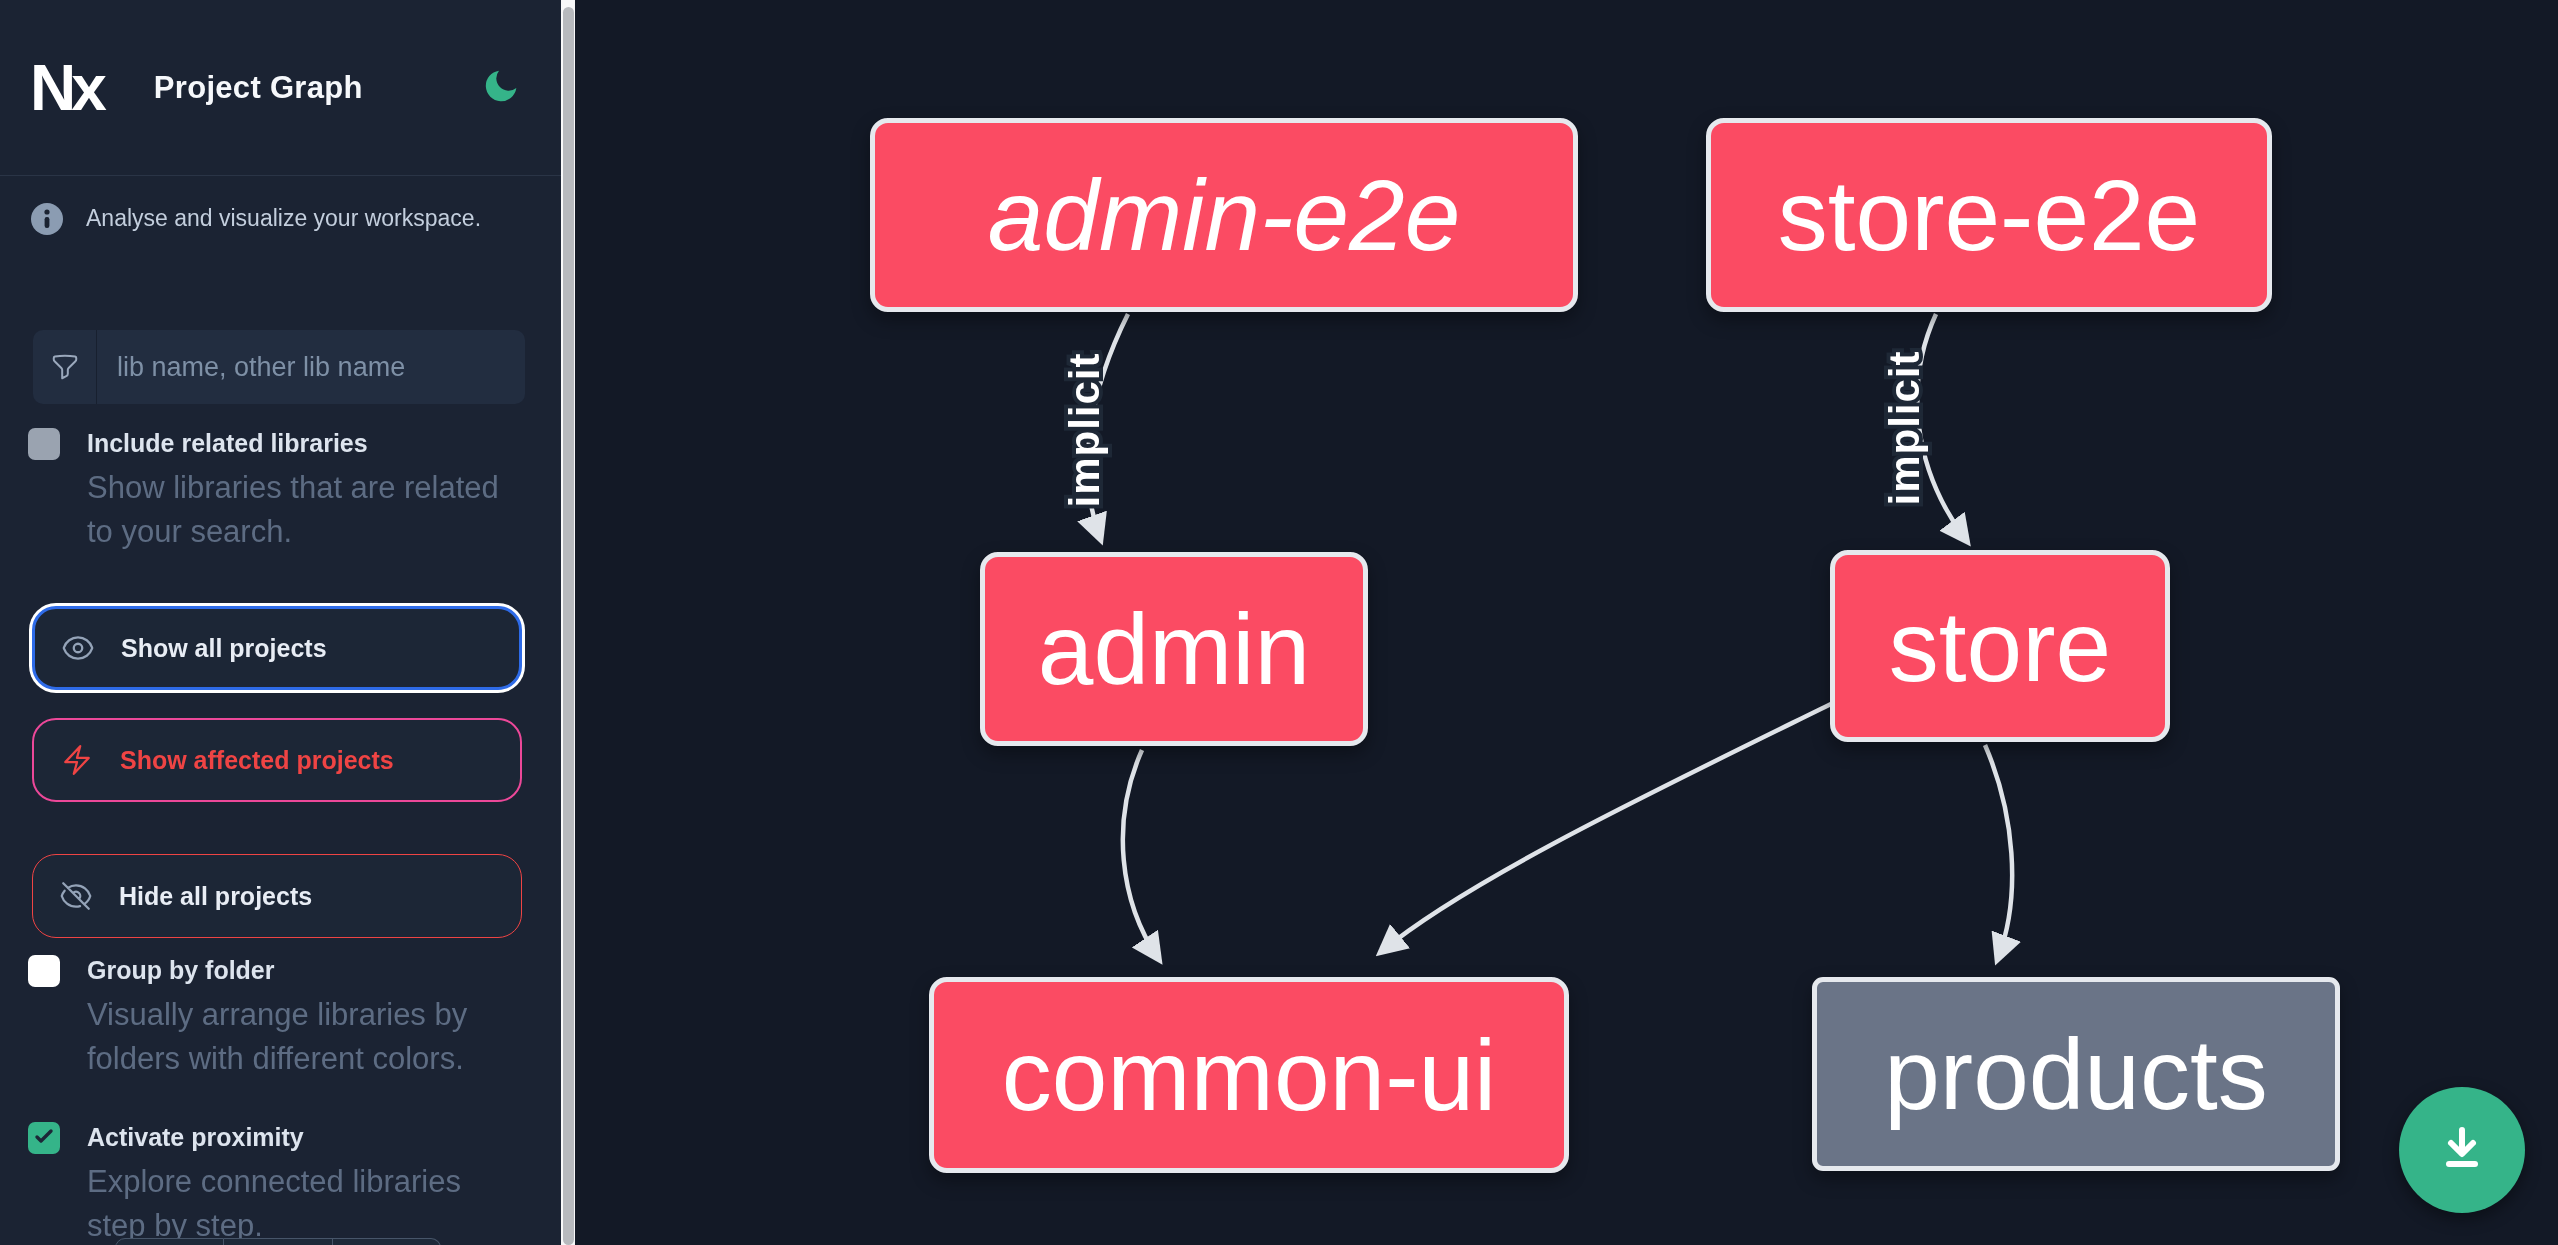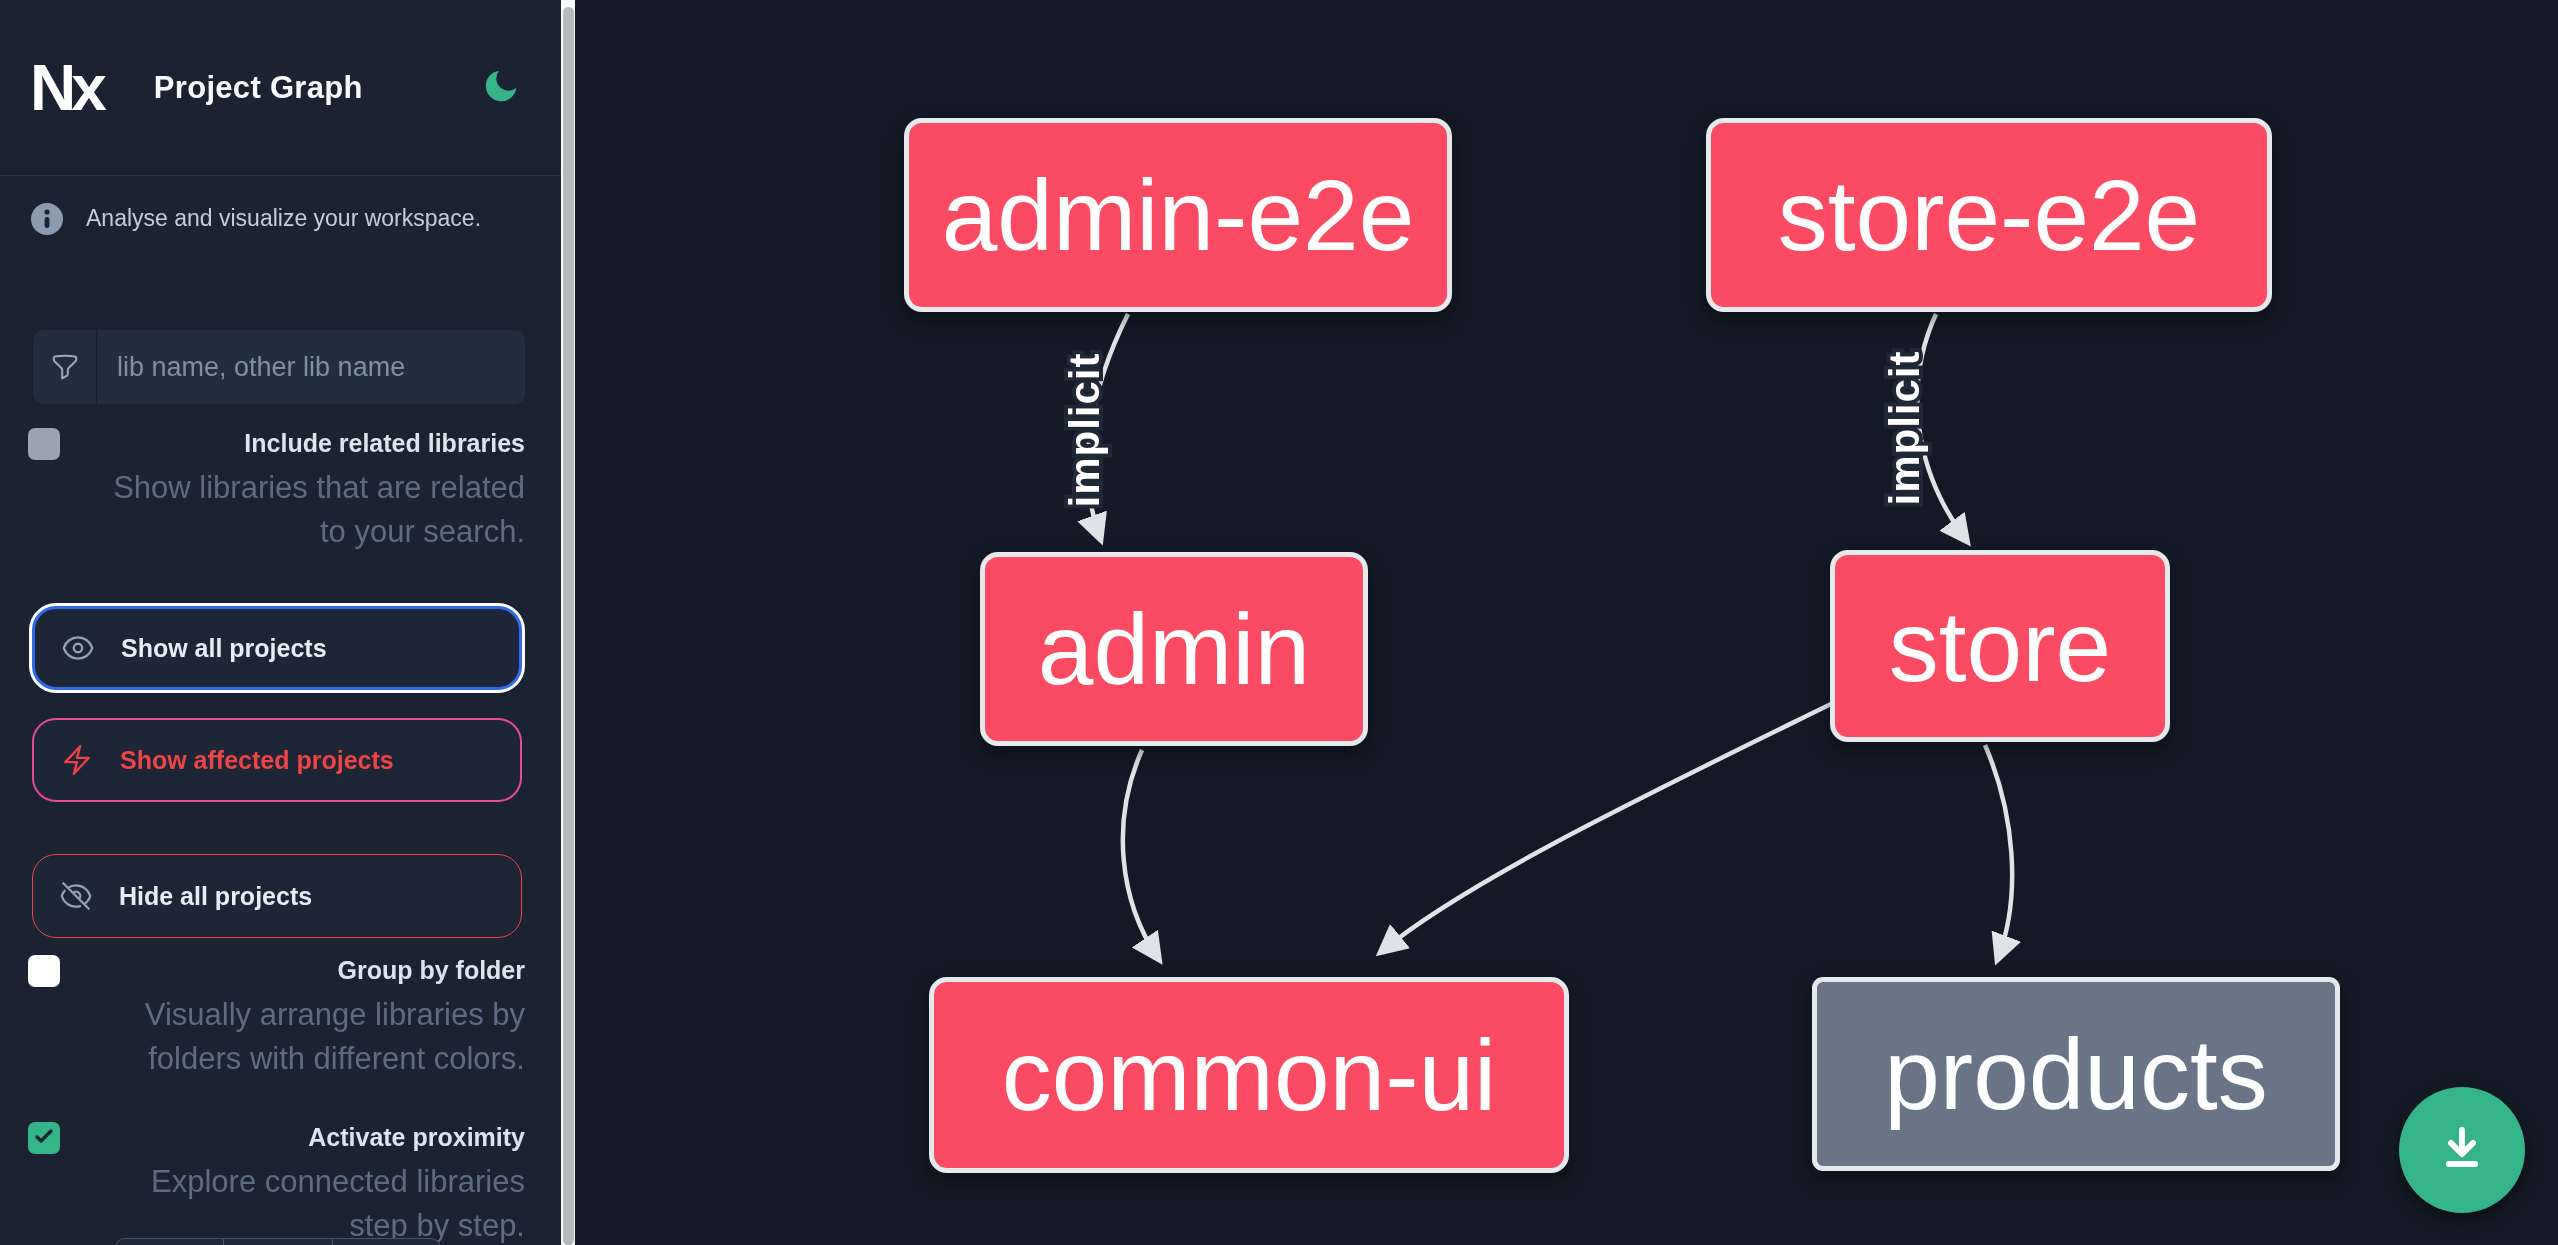--- a/index.html
+++ b/index.html
@@ -20,21 +20,21 @@
   .search-box{position:absolute;left:33px;top:330px;width:492px;height:74px;background:#222d40;border-radius:10px;display:flex;align-items:stretch;overflow:hidden;}
   .search-icon-cell{width:64px;display:flex;align-items:center;justify-content:center;border-right:1px solid #18202f;}
   .search-input{flex:1;background:transparent;border:none;outline:none;padding:0 20px;font-size:27px;color:#dce4ef;}
   .search-input::placeholder{color:#7e90a6;}
 
   .check-row{position:absolute;left:28px;display:flex;align-items:flex-start;}
   .checkbox{width:32px;height:32px;border-radius:7px;flex:0 0 32px;margin-top:2px;}
   .checkbox.disabled{background:#9aa3b0;}
   .checkbox.unchecked{background:#ffffff;}
   .checkbox.checked{background:#35b489;display:flex;align-items:center;justify-content:center;}
-  .check-text{margin-left:27px;width:438px;text-align:right;}
+  .check-text{margin-left:27px;width:438px;}
   .check-label{font-size:25px;font-weight:700;color:#dde4ee;line-height:34px;}
   .check-desc{font-size:31px;color:#5d6c83;line-height:44px;margin-top:6px;}
 
   .side-btn{position:absolute;left:32px;width:490px;height:84px;border-radius:24px;background:#1c2636;display:flex;align-items:center;padding:0 26px;cursor:pointer;}
   .side-btn .btn-icon{width:34px;height:34px;flex:0 0 34px;}
   .side-btn .btn-label{margin-left:26px;font-size:25px;font-weight:700;}
   .btn-focused{border:3px solid #2e6be8;box-shadow:0 0 0 3px #ffffff;}
   .btn-focused .btn-label{color:#e8edf5;}
   .btn-affected{border:2px solid #ec4899;}
   .btn-affected .btn-label{color:#ef4444;}
@@ -53,21 +53,21 @@
 
   
   #graph{position:absolute;left:575px;top:0;right:0;bottom:0;}
   #edges{position:absolute;left:0;top:0;width:2558px;height:1245px;pointer-events:none;}
   .edge{stroke:#dfe3e8;stroke-width:4.5;fill:none;}
   .edge-label{font:700 42px "Liberation Sans",sans-serif;fill:#ffffff;stroke:#1e2836;stroke-width:8px;paint-order:stroke;letter-spacing:1px;text-anchor:middle;dominant-baseline:middle;}
 
   .node{position:absolute;border:5px solid #e6e9ee;border-radius:18px;display:flex;align-items:center;justify-content:center;color:#ffffff;font-size:100px;font-weight:400;box-shadow:0 8px 18px rgba(0,0,0,.35);cursor:pointer;}
   .node-primary{background:#fb4b63;}
   .node-muted{background:#6a7487;border-radius:11px;}
-  .n-admin-e2e{left:904px;top:118px;width:548px;height:194px;}
+  .n-admin-e2e{left:870px;top:118px;width:708px;height:194px;font-style:italic;}
   .n-store-e2e{left:1706px;top:118px;width:566px;height:194px;}
   .n-admin{left:980px;top:552px;width:388px;height:194px;}
   .n-store{left:1830px;top:550px;width:340px;height:192px;align-items:center;}
   .n-common-ui{left:929px;top:977px;width:640px;height:196px;}
   .n-products{left:1812px;top:977px;width:528px;height:194px;}
 
   
   #fab{position:absolute;left:2399px;top:1087px;width:126px;height:126px;border-radius:50%;background:#35b489;display:flex;align-items:center;justify-content:center;cursor:pointer;box-shadow:0 6px 16px rgba(0,0,0,.4);}
 </style>
 </head>

